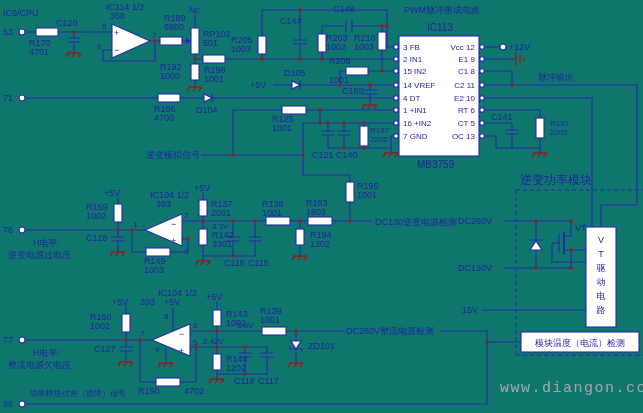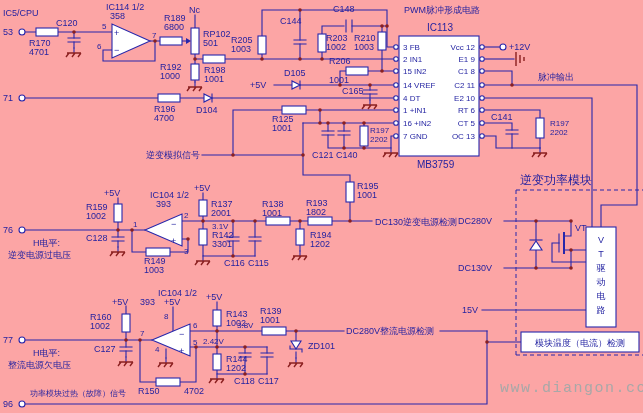--- a/index.html
+++ b/index.html
@@ -1,16 +1,16 @@
 <!DOCTYPE html>
 <html><head>
 <meta charset="utf-8">
 <style>
   html,body{margin:0;padding:0;background:#fff;}
-  #stage{position:relative;width:643px;height:413px;background:#fca5a5;overflow:hidden;}
+  #stage{position:relative;width:643px;height:413px;background:#0f766e;overflow:hidden;}
   svg{display:block;}
   svg text{font-family:"Liberation Sans","DejaVu Sans",sans-serif;font-size:9px;fill:#1f1fa0;}
   .t8{font-size:8px;}
   .t10{font-size:10px;}
   .t12{font-size:12px;}
   .tend{text-anchor:end;}
   .tmid{text-anchor:middle;}
   .wm{font-size:15px;fill:#a8a8a8;letter-spacing:1.5px;font-family:"Liberation Mono","DejaVu Sans Mono",monospace;}
   .w{stroke:#2727ab;stroke-width:1.1;fill:none;stroke-linecap:square;}
   .cmp{fill:#ffffff;stroke:#2727ab;stroke-width:1.1;}

